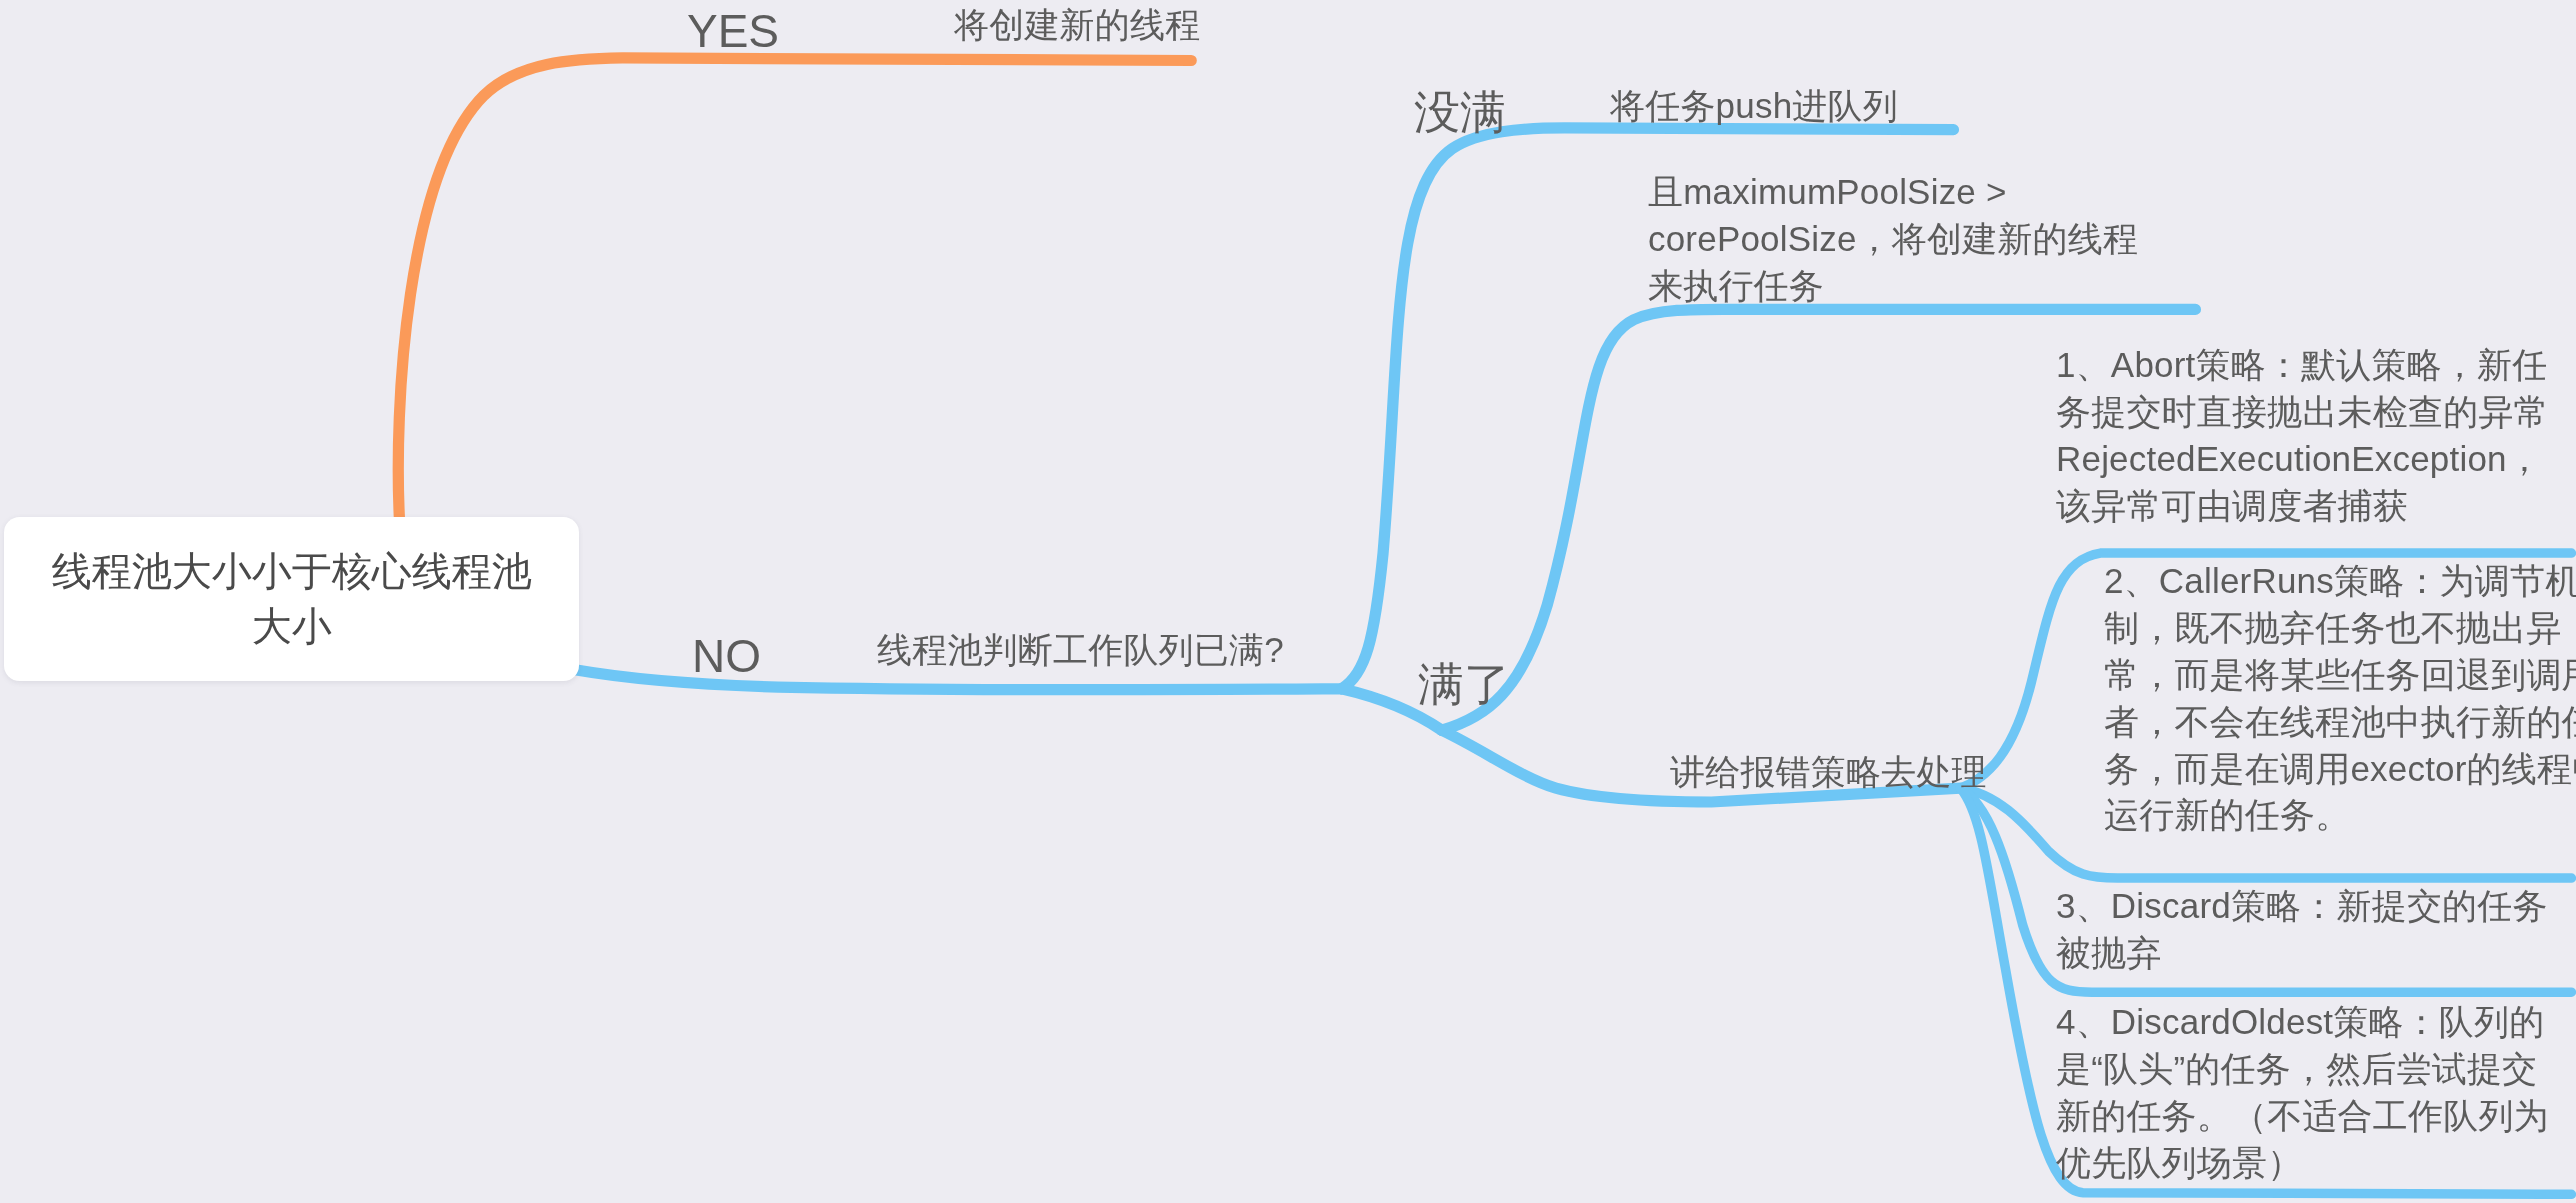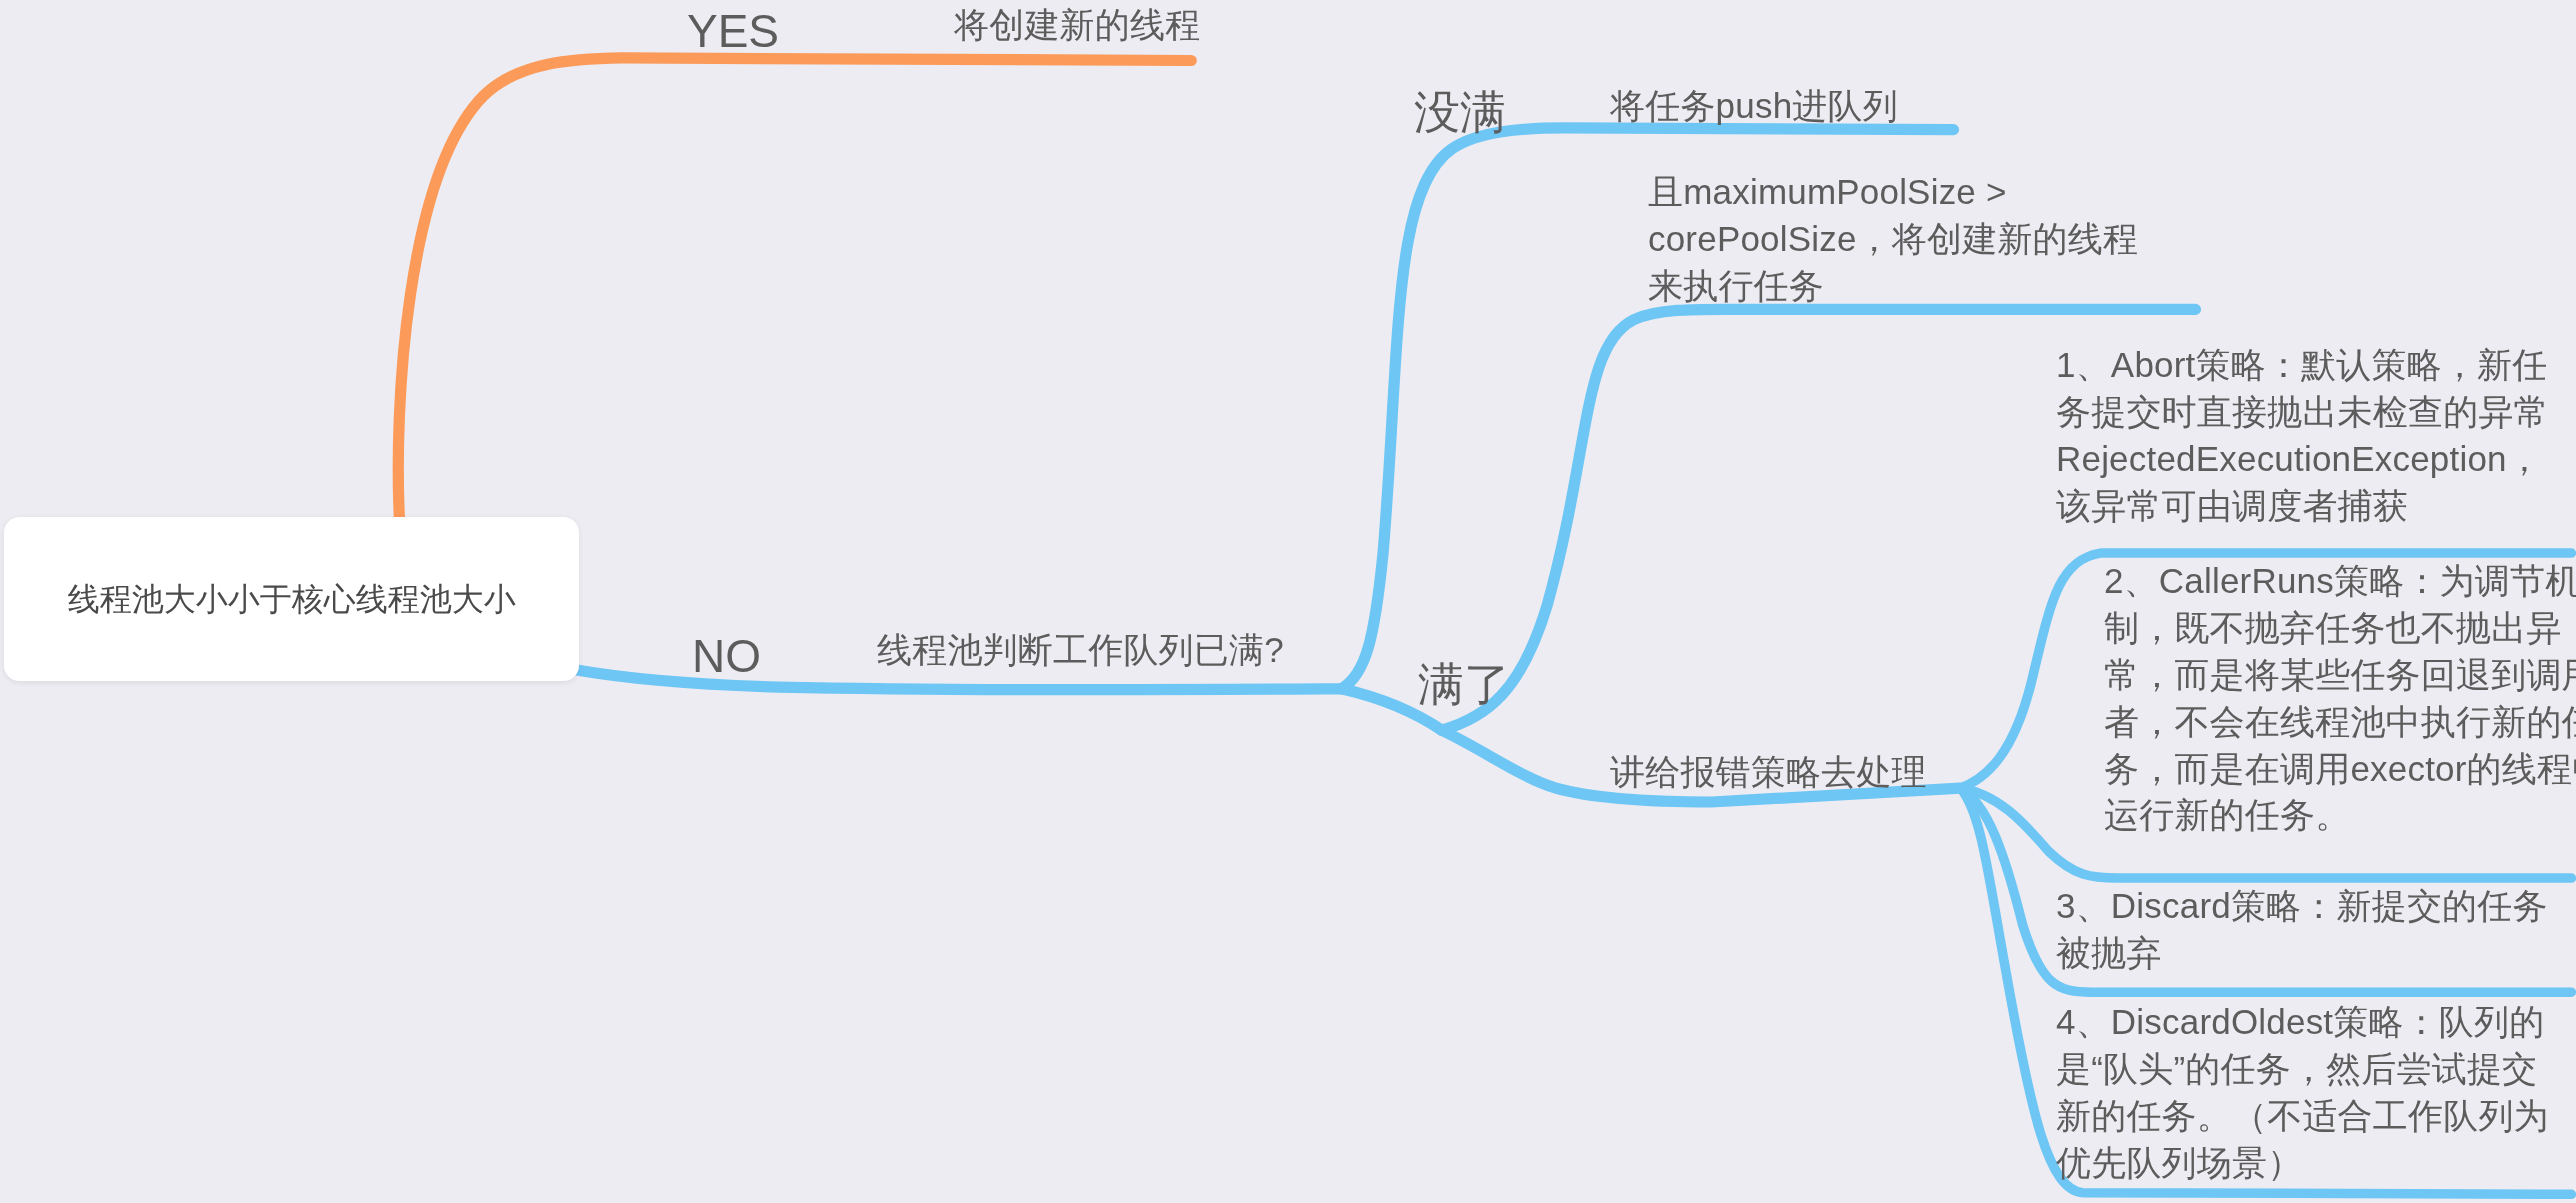--- a/index.html
+++ b/index.html
@@ -42,21 +42,21 @@
     box-shadow: 0 1.7px 5.2px rgba(80, 80, 110, 0.10);
     display: flex;
     align-items: center;
     justify-content: center;
     text-align: center;
     box-sizing: border-box;
     padding: 0 29px;
   }
   .root-label {
     color: #4a4a4a;
-    font-size: 32px;
+    font-size: 40px;
     line-height: 1.38;
     font-family: "Liberation Sans", "DejaVu Sans", sans-serif;
   }
   .edge-label {
     position: absolute;
     color: #5c5c5c;
     font-size: 46px;
     line-height: 1.3;
     white-space: nowrap;
   }
@@ -104,21 +104,21 @@
   <div class="edge-label" style="left:1414px; top:83px;">没满</div>
 
   <div class="node" style="left:1610px; top:83px;">将任务push进队列</div>
 
   <div class="node" style="left:1648px; top:169px; width:761px;">且maximumPoolSize &gt;
 corePoolSize，将创建新的线程
 来执行任务</div>
 
   <div class="edge-label" style="left:1418px; top:655px;">满了</div>
 
-  <div class="node" style="left:1610px; top:749px;text-align:right;">讲给报错策略去处理</div>
+  <div class="node" style="left:1670px; top:749px;text-align:right;">讲给报错策略去处理</div>
 
   <div class="node" style="left:2056px; top:342px; width:519px;">1、Abort策略：默认策略，新任
 务提交时直接抛出未检查的异常
 RejectedExecutionException，
 该异常可由调度者捕获</div>
 
   <div class="node" style="left:2056px; top:558px; width:519px;margin-left:48px;">2、CallerRuns策略：为调节机
 制，既不抛弃任务也不抛出异
 常，而是将某些任务回退到调用
 者，不会在线程池中执行新的任

